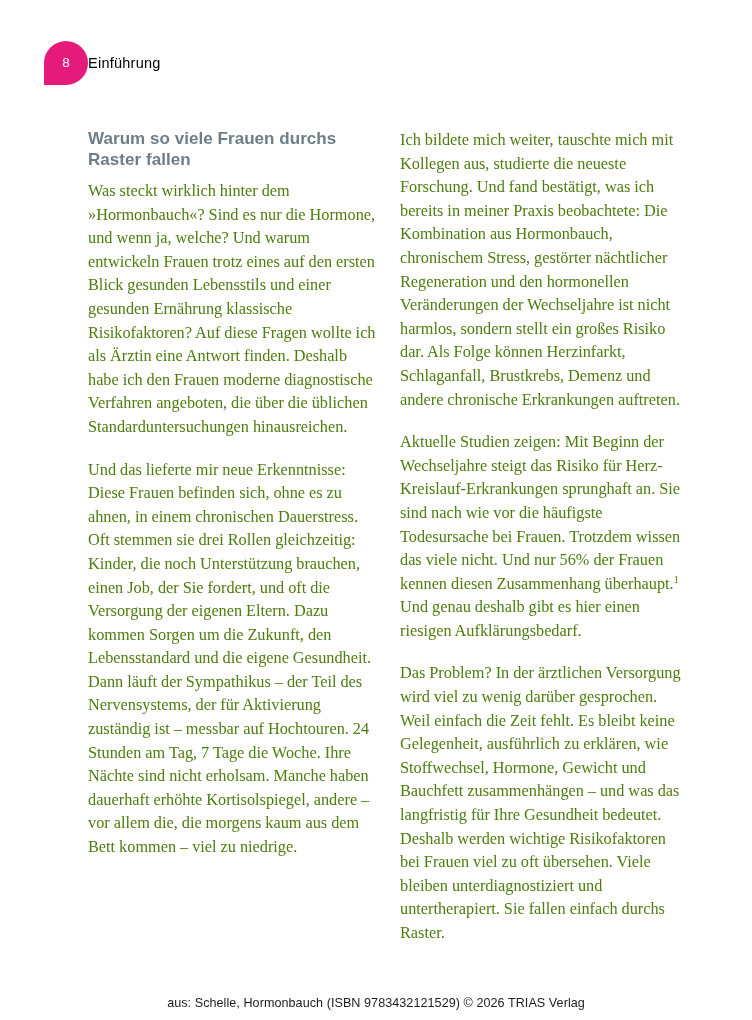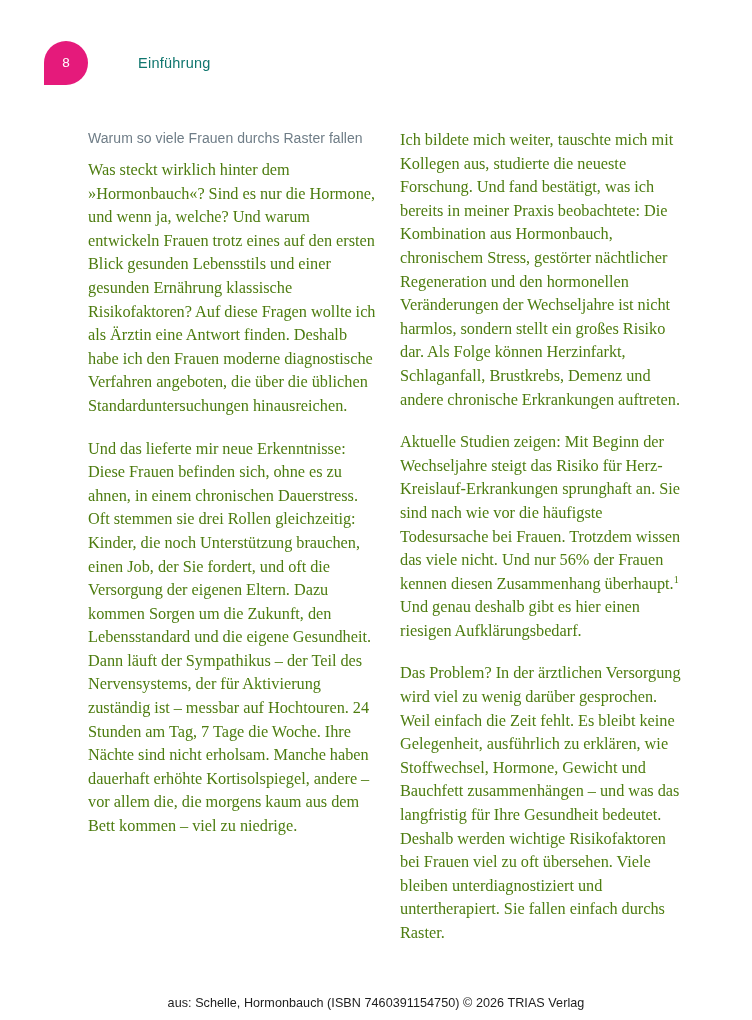--- a/index.html
+++ b/index.html
@@ -44,22 +44,21 @@
   }
   .page-badge-number {
     color: #ffffff;
     font-family: "Liberation Sans", "DejaVu Sans", sans-serif;
     font-size: 13.5px;
     font-weight: 400;
     letter-spacing: 0.2px;
     line-height: 1;
   }
   .running-head-title {
-    margin-left: 50px;
-    color: #0f766e;
+    color: #000000;
     font-family: "Liberation Sans", "DejaVu Sans", sans-serif;
     font-size: 14.5px;
     font-weight: 400;
     letter-spacing: 0.25px;
     white-space: nowrap;
   }
 
   
   .columns {
     position: absolute;
@@ -70,22 +69,22 @@
     gap: 24px;
   }
   .column {
     width: 288px;
     flex: none;
   }
 
   .section-heading {
     color: #6f7d87;
     font-family: "Liberation Sans", "DejaVu Sans", sans-serif;
-    font-size: 14px;
-    font-weight: 400;
+    font-size: 17px;
+    font-weight: 700;
     line-height: 21px;
     margin: 0 0 9px 0;
     letter-spacing: 0.05px;
   }
 
   .para {
     margin: 0 0 19px 0;
     font-size: 16.3px;
     line-height: 23.6px;
     color: #4d7c0f;
@@ -136,15 +135,15 @@
     </div>
 
     <div class="column">
       <p class="para">Ich bildete mich weiter, tauschte mich mit Kollegen aus, studierte die neueste Forschung. Und fand bestätigt, was ich bereits in meiner Praxis beobachtete: Die Kombination aus Hormonbauch, chronischem Stress, gestörter nächtlicher Regeneration und den hormonellen Veränderungen der Wechseljahre ist nicht harmlos, sondern stellt ein großes Risiko dar. Als Folge können Herzinfarkt, Schlaganfall, Brustkrebs, Demenz und andere chronische Erkrankungen auftreten.</p>
       <p class="para"><span>Aktuelle Studien zeigen: Mit Beginn der Wechseljahre steigt das Risiko für Herz-Kreislauf-Erkrankungen sprunghaft an. Sie sind nach wie vor die häufigste Todesursache bei Frauen. Trotzdem wissen das viele nicht. Und nur 56% der Frauen kennen diesen Zusammenhang überhaupt.</span><sup>1</sup> <span>Und genau deshalb gibt es hier einen riesigen Aufklärungsbedarf.</span></p>
       <p class="para">Das Problem? In der ärztlichen Versorgung wird viel zu wenig darüber gesprochen. Weil einfach die Zeit fehlt. Es bleibt keine Gelegenheit, ausführlich zu erklären, wie Stoffwechsel, Hormone, Gewicht und Bauchfett zusammenhängen – und was das langfristig für Ihre Gesundheit bedeutet. Deshalb werden wichtige Risikofaktoren bei Frauen viel zu oft übersehen. Viele bleiben unterdiagnostiziert und untertherapiert. Sie fallen einfach durchs Raster.</p>
     </div>
 
   </div>
 
-  <div class="footer-credit">aus: Schelle, Hormonbauch (ISBN 7460391154750) © 2026 TRIAS Verlag</div>
+  <div class="footer-credit">aus: Schelle, Hormonbauch (ISBN 9783432121529) © 2026 TRIAS Verlag</div>
 
 </div>
 
 </body></html>

